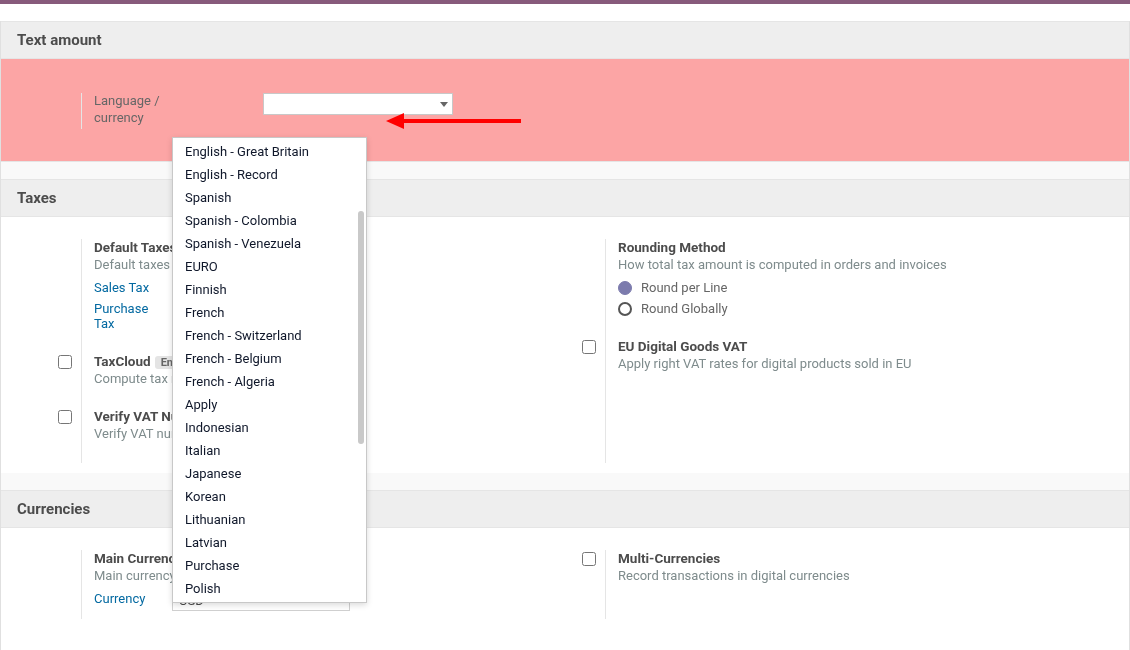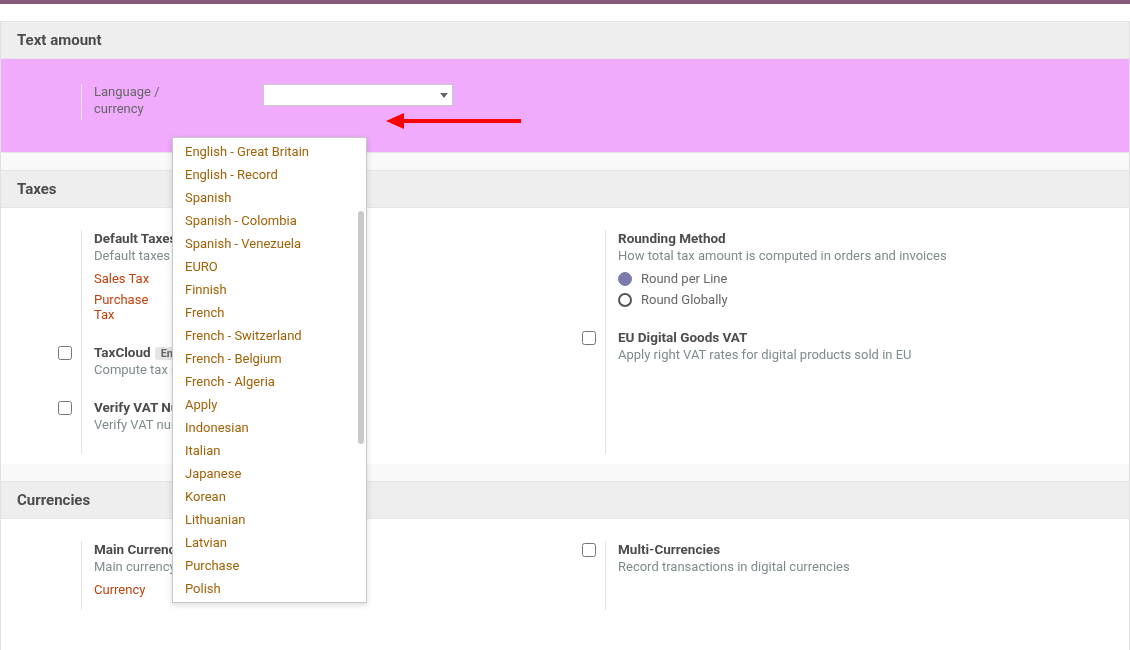--- a/index.html
+++ b/index.html
@@ -65,21 +65,21 @@
     margin-bottom: 8px;
   }
   .fld-row {
     display: flex;
     align-items: center;
     margin-top: 6px;
     gap: 8px;
   }
   .fld-label {
     width: 70px;
-    color: #c2410c;
+    color: #0369a1;
     font-size: 13px;
   }
   .radio-row {
     display: flex;
     align-items: center;
     gap: 9px;
     margin-top: 6px;
     font-size: 13px;
     color: #666;
   }
@@ -93,22 +93,22 @@
   .badge {
     background:#e4e4e4;
     border-radius:3px;
     padding:0 6px;
     font-size:11px;
     margin-left:4px;
     color:#666;
   }
   
   .lang-row {
-    background:#f0abfc;
-    padding: 25px 40px 32px 80px;
+    background:#fca5a5;
+    padding: 34px 40px 32px 80px;
     display:flex;
     align-items:flex-start;
     position:relative;
     border-bottom:1px solid #e5e5e5;
   }
   .lang-label {
     width:90px;
     color:#666;
     font-size:13px;
     line-height:1.3;
@@ -152,21 +152,21 @@
     right:2px;
     top: 73px;
     width:6px;
     height:233px;
     background:#c9c9c9;
     border-radius:3px;
   }
   .dd-item {
     padding: 4px 12px;
     font-size:13px;
-    color:#a16207;
+    color:#0f172a;
     cursor:default;
   }
   
   .arrow {
     position:absolute;
     left:385px;
     top:88px;
     z-index:60;
   }
   .arrow svg { display:block; }

